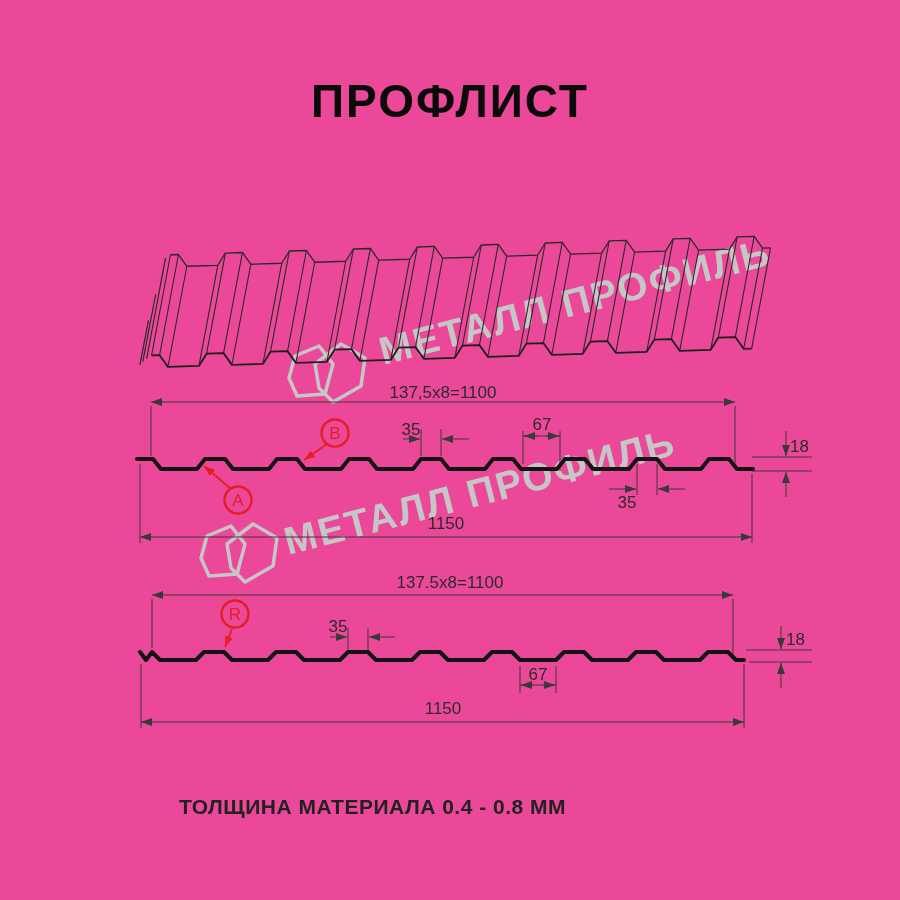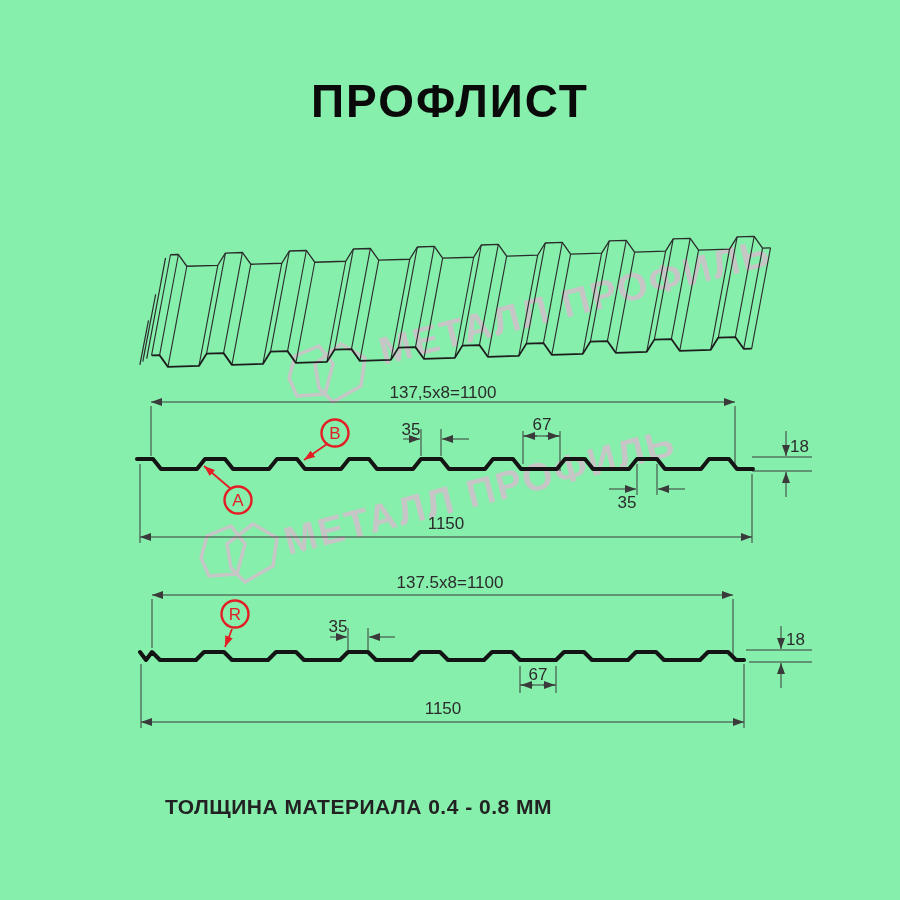--- a/index.html
+++ b/index.html
@@ -1,22 +1,22 @@
 <!DOCTYPE html>
 <html style="--accent-red: #e31e24; --line: #141414; --dim: #3a3a3a; --watermark: #c6c6c6;"><head>
 <meta charset="utf-8">
 <style>
   html,body{margin:0;padding:0;background:#ffffff;}
-  #page{position:relative;width:900px;height:900px;background:#86efac;overflow:hidden;
+  #page{position:relative;width:900px;height:900px;background:#ec4899;overflow:hidden;
         font-family:"Liberation Sans",sans-serif;}
   .title{position:absolute;left:0;top:74px;width:900px;text-align:center;
          font-size:46px;font-weight:800;letter-spacing:2px;color:#0a0a0a;}
   .subtitle{position:absolute;left:0;top:128px;width:900px;text-align:center;
          font-size:21px;font-weight:500;letter-spacing:1px;color:#111;}
-  .footer{position:absolute;left:0;top:795px;width:717px;text-align:center;
+  .footer{position:absolute;left:14px;top:795px;width:717px;text-align:center;
          font-size:21px;font-weight:600;letter-spacing:.5px;color:#222;}
   svg{position:absolute;left:0;top:0;}
   svg text{font-family:"Liberation Sans",sans-serif;font-size:17px;fill:#2b2b2b;}
   .wm-text{font-size:39px;font-weight:bold;letter-spacing:2px;fill:var(--watermark);}
   .wm-logo{stroke:var(--watermark);fill:none;stroke-width:3.5;stroke-linejoin:round;}
   .dim{stroke:var(--dim);stroke-width:1;fill:none;}
   .prof{stroke:var(--line);stroke-width:4;fill:none;stroke-linejoin:round;stroke-linecap:round;}
   .p3d-front{stroke:#1d1d1d;stroke-width:1.8;fill:none;stroke-linejoin:round;}
   .p3d-back{stroke:#2a2a2a;stroke-width:1.3;fill:none;stroke-linejoin:round;}
   .p3d-conn line{stroke:#2a2a2a;stroke-width:1.1;}

